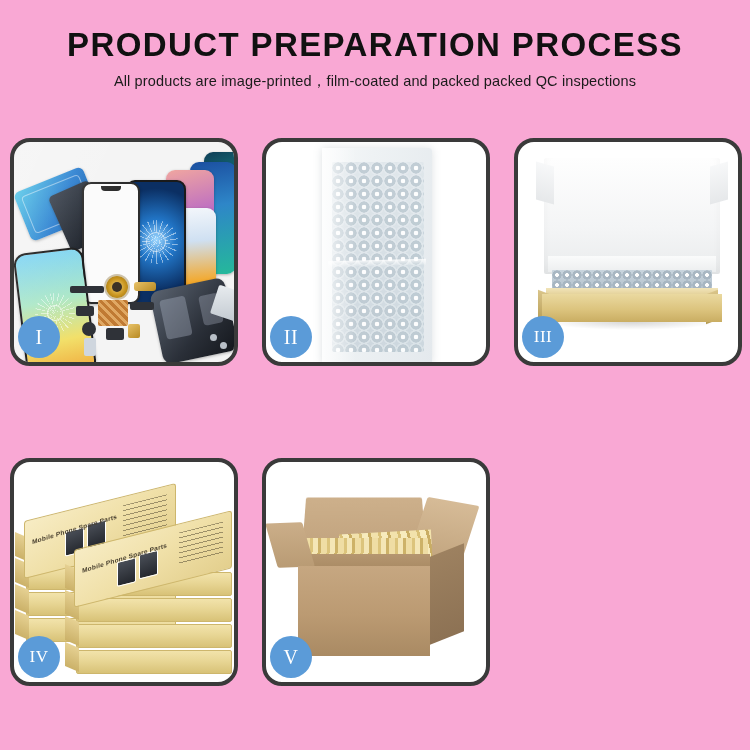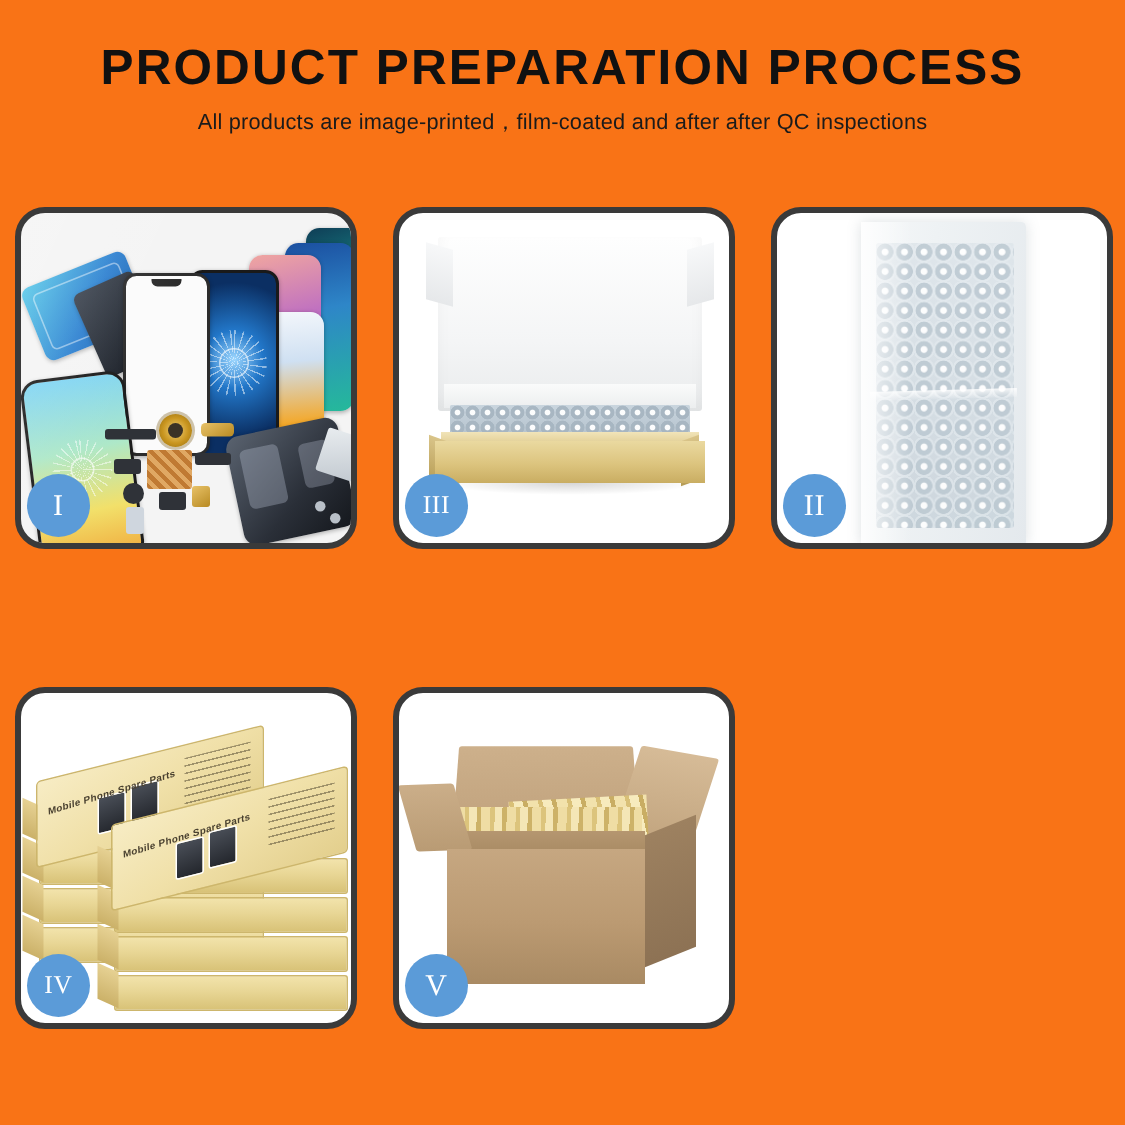--- a/index.html
+++ b/index.html
@@ -12,21 +12,21 @@
     height: 750px;
     overflow: hidden;
     font-family: "Liberation Sans", sans-serif;
     -webkit-font-smoothing: antialiased;
   }
 
   .page {
     position: relative;
     width: 750px;
     height: 750px;
-    background: #f97316;
+    background: #f9a8d4;
   }
 
   
   .header {
     position: absolute;
     left: 0;
     top: 28px;
     width: 750px;
     text-align: center;
   }
@@ -421,21 +421,21 @@
     pointer-events:none;
   }
 </style>
 </head>
 <body>
 
 <div class="page">
 
   <div class="header">
     <div class="title">PRODUCT PREPARATION PROCESS</div>
-    <div class="subtitle">All products are image-printed，film-coated and after after QC inspections</div>
+    <div class="subtitle">All products are image-printed，film-coated and packed packed QC inspections</div>
   </div>
 
   <div class="grid">
 
     <div class="panel p1">
       <div class="stage">
         <div class="ph ph-blue-flat"></div>
         <div class="ph ph-dark-small"></div>
         <div class="ph ph-teal"></div>
         <div class="ph ph-bluegrad"></div>
@@ -462,45 +462,45 @@
         <div class="chip gold" style="left:114px;top:182px;width:12px;height:14px;"></div>
         <div class="chip" style="left:70px;top:196px;width:12px;height:18px;background:#cfd6de;"></div>
         <div class="chip" style="left:196px;top:192px;width:7px;height:7px;border-radius:50%;background:#b9c0c8;"></div>
         <div class="chip" style="left:206px;top:200px;width:7px;height:7px;border-radius:50%;background:#b9c0c8;"></div>
         <div class="chip" style="left:200px;top:146px;width:26px;height:30px;background:linear-gradient(160deg,#e8ecef,#c3cad1);transform:rotate(18deg);"></div>
         <div class="glare"></div>
       </div>
       <div class="badge">I</div>
     </div>
 
+    <div class="panel p2">
+      <div class="stage">
+        <div class="pouch">
+          <div class="bubbles"></div>
+          <div class="pouch-seam"></div>
+          <div class="pouch-gloss"></div>
+        </div>
+      </div>
+      <div class="badge">II</div>
+    </div>
+
     <div class="panel p3">
       <div class="stage">
         <div class="m-lid"></div>
         <div class="m-foam"></div>
         <div class="m-bubble"></div>
         <div class="m-tray-inner"></div>
         <div class="m-tray-left"></div>
         <div class="m-tray-right"></div>
         <div class="m-tray-front"></div>
         <div class="m-shadow"></div>
       </div>
       <div class="badge wide">III</div>
     </div>
 
-    <div class="panel p2">
-      <div class="stage">
-        <div class="pouch">
-          <div class="bubbles"></div>
-          <div class="pouch-seam"></div>
-          <div class="pouch-gloss"></div>
-        </div>
-      </div>
-      <div class="badge">II</div>
-    </div>
-
     <div class="panel p4">
       <div class="stage">
 
         <div class="ybox" style="left:12px;top:78px;">
             <div class="side"></div>
           </div>
         <div class="ybox" style="left:12px;top:104px;">
             <div class="side"></div>
           </div>
         <div class="ybox" style="left:12px;top:130px;">

